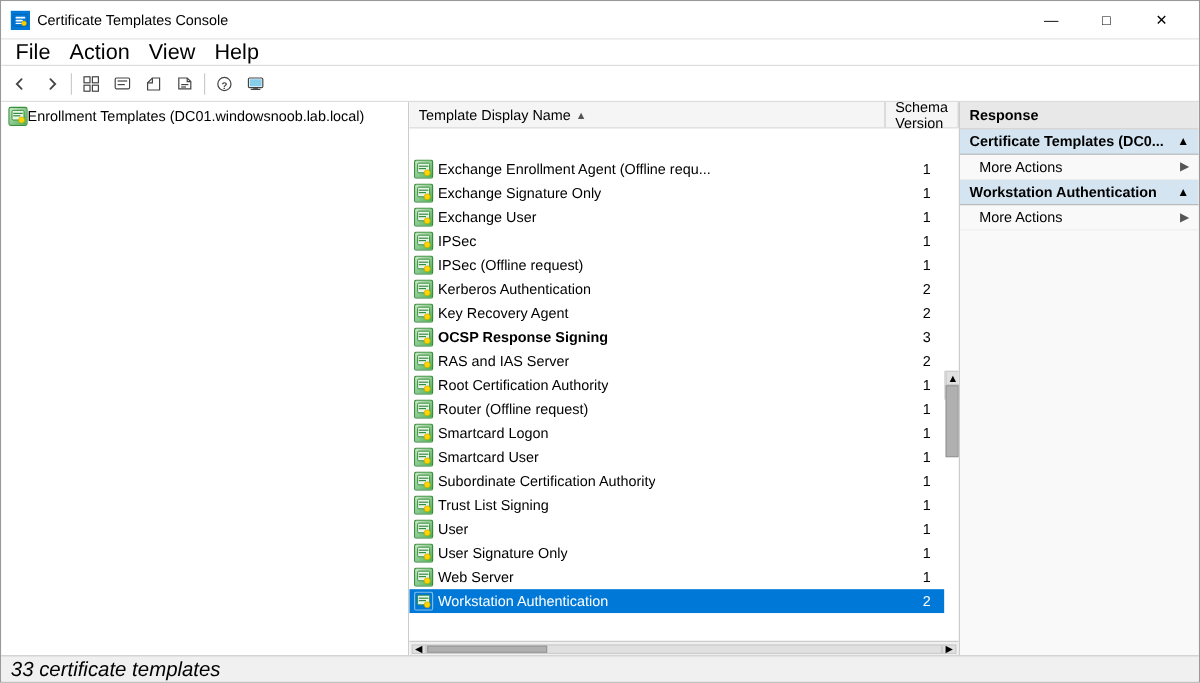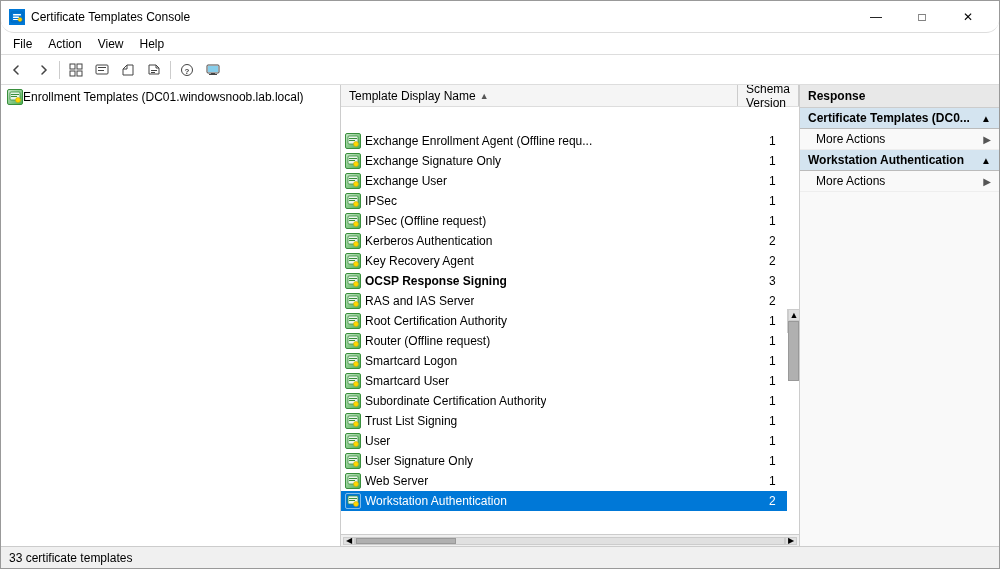--- a/index.html
+++ b/index.html
@@ -20,21 +20,20 @@
       background: #fff;
     }
     .title-bar {
       background: #fff;
       height: 32px;
       display: flex;
       align-items: center;
       padding: 0 8px;
       border-bottom: 1px solid #ddd;
       user-select: none;
-      border-radius: 13px;
     }
     .title-bar-icon {
       width: 16px;
       height: 16px;
       margin-right: 6px;
       background: #0078d7;
       display: flex;
       align-items: center;
       justify-content: center;
       font-size: 10px;
@@ -66,21 +65,21 @@
       height: 22px;
       display: flex;
       align-items: center;
       background: #fff;
       border-bottom: 1px solid #ddd;
       padding: 0 4px;
     }
     .menu-item {
       padding: 2px 8px;
       cursor: pointer;
-      font-size: 12px;
+      font-size: 18px;
     }
     .toolbar {
       height: 30px;
       display: flex;
       align-items: center;
       background: #fff;
       border-bottom: 1px solid #ddd;
       padding: 0 4px;
       gap: 2px;
     }
@@ -237,21 +236,22 @@
       font-size: 10px;
       color: #555;
     }
     .status-bar {
       height: 22px;
       background: #f0f0f0;
       border-top: 1px solid #ccc;
       display: flex;
       align-items: center;
       padding: 0 8px;
-      font-size: 12px;
+      font-size: 17px;
+      font-style: italic;
     }
     .horizontal-scroll {
       height: 12px;
       background: #f0f0f0;
       border-top: 1px solid #ccc;
       display: flex;
       align-items: center;
       padding: 0 2px;
     }
     .h-scroll-track {

